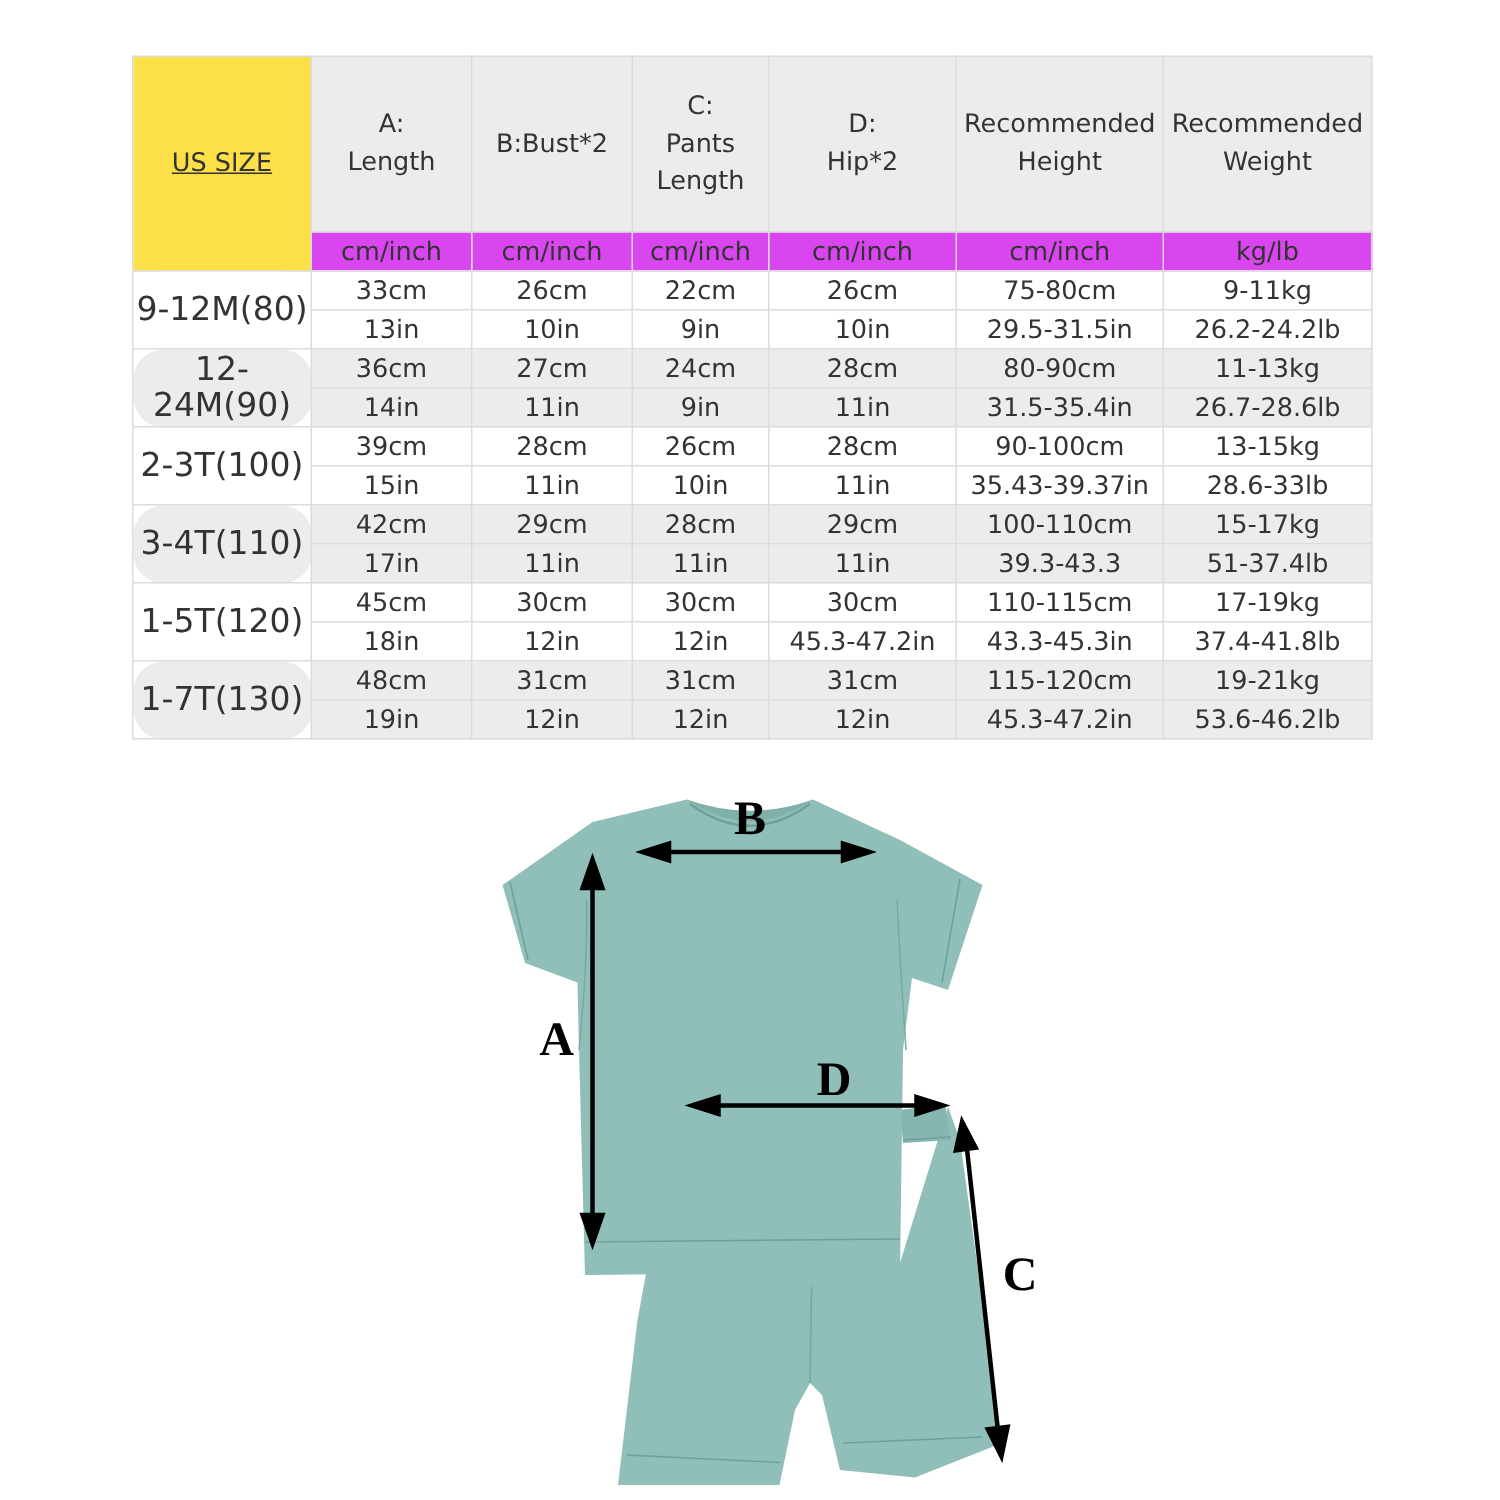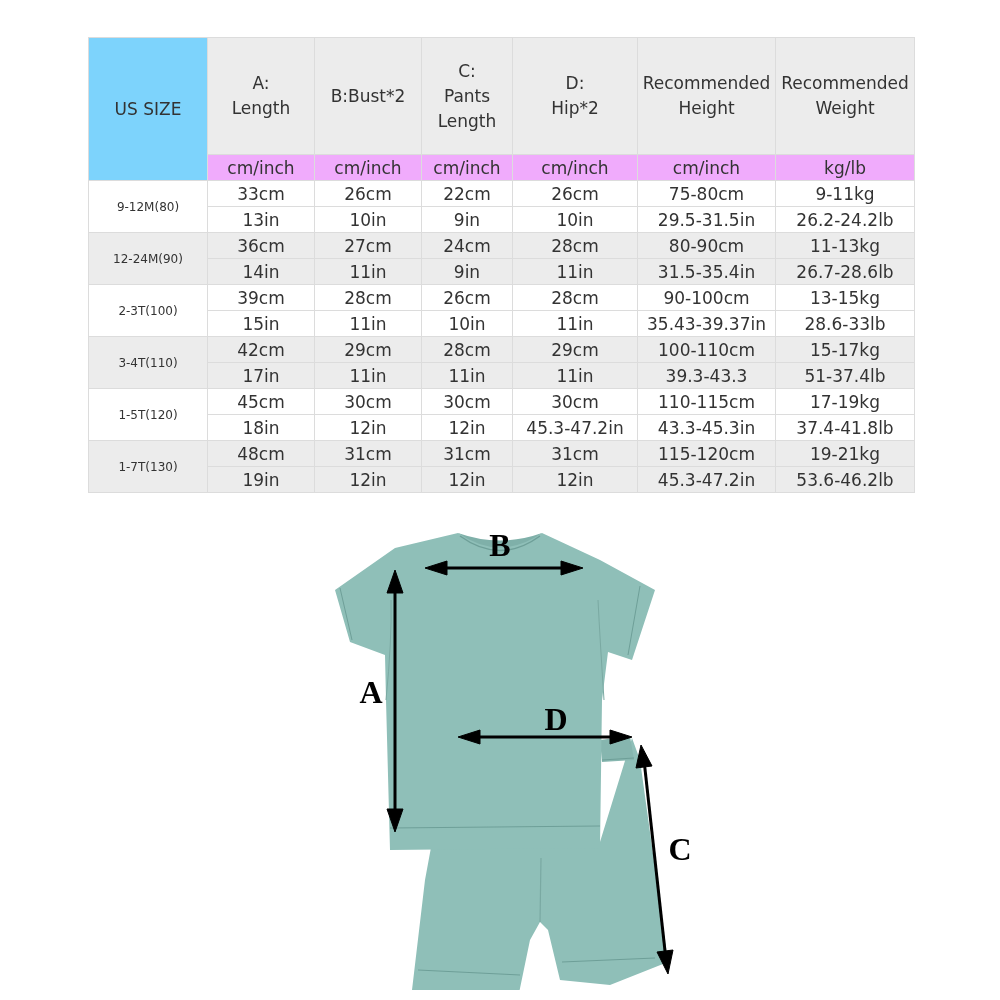--- a/index.html
+++ b/index.html
@@ -1,25 +1,25 @@
 <!DOCTYPE html>
 <html><head>
 <meta charset="utf-8">
 <style>
   html, body { margin:0; padding:0; background:#ffffff; }
   body { width:1000px; height:1000px; position:relative; overflow:hidden; font-family:"DejaVu Sans","Liberation Sans",sans-serif; color:#333; }
   .size-table { position:absolute; left:88px; top:37px; width:826px; border-collapse:collapse; table-layout:fixed; }
   .size-table td, .size-table th { border:1px solid #dcdcdc; text-align:center; vertical-align:middle; padding:0; font-weight:normal; font-size:17px; line-height:24px; color:#333; }
   .size-table th.hdr { background:#ececec; height:116px; font-size:17px; line-height:25px; }
-  .size-table th.us { background:#7dd3fc; }
-  .size-table td.unit { background:#f0abfc; height:25px; }
+  .size-table th.us { background:#fde047;text-decoration:underline; }
+  .size-table td.unit { background:#d946ef; height:25px; }
   .size-table td.val { height:25px; }
   .size-table tr.gray td { background:#ececec; }
   .size-table tr.white td { background:#ffffff; }
-  .size-table td.size { font-size:12px; }
+  .size-table td.size { font-size:22px;border-radius:20px; }
   .illus { position:absolute; left:320px; top:520px; width:400px; height:470px; }
 </style>
 </head>
 <body>
 
 <table class="size-table">
   <colgroup>
     <col style="width:119px">
       <col style="width:107px">
       <col style="width:107px">

